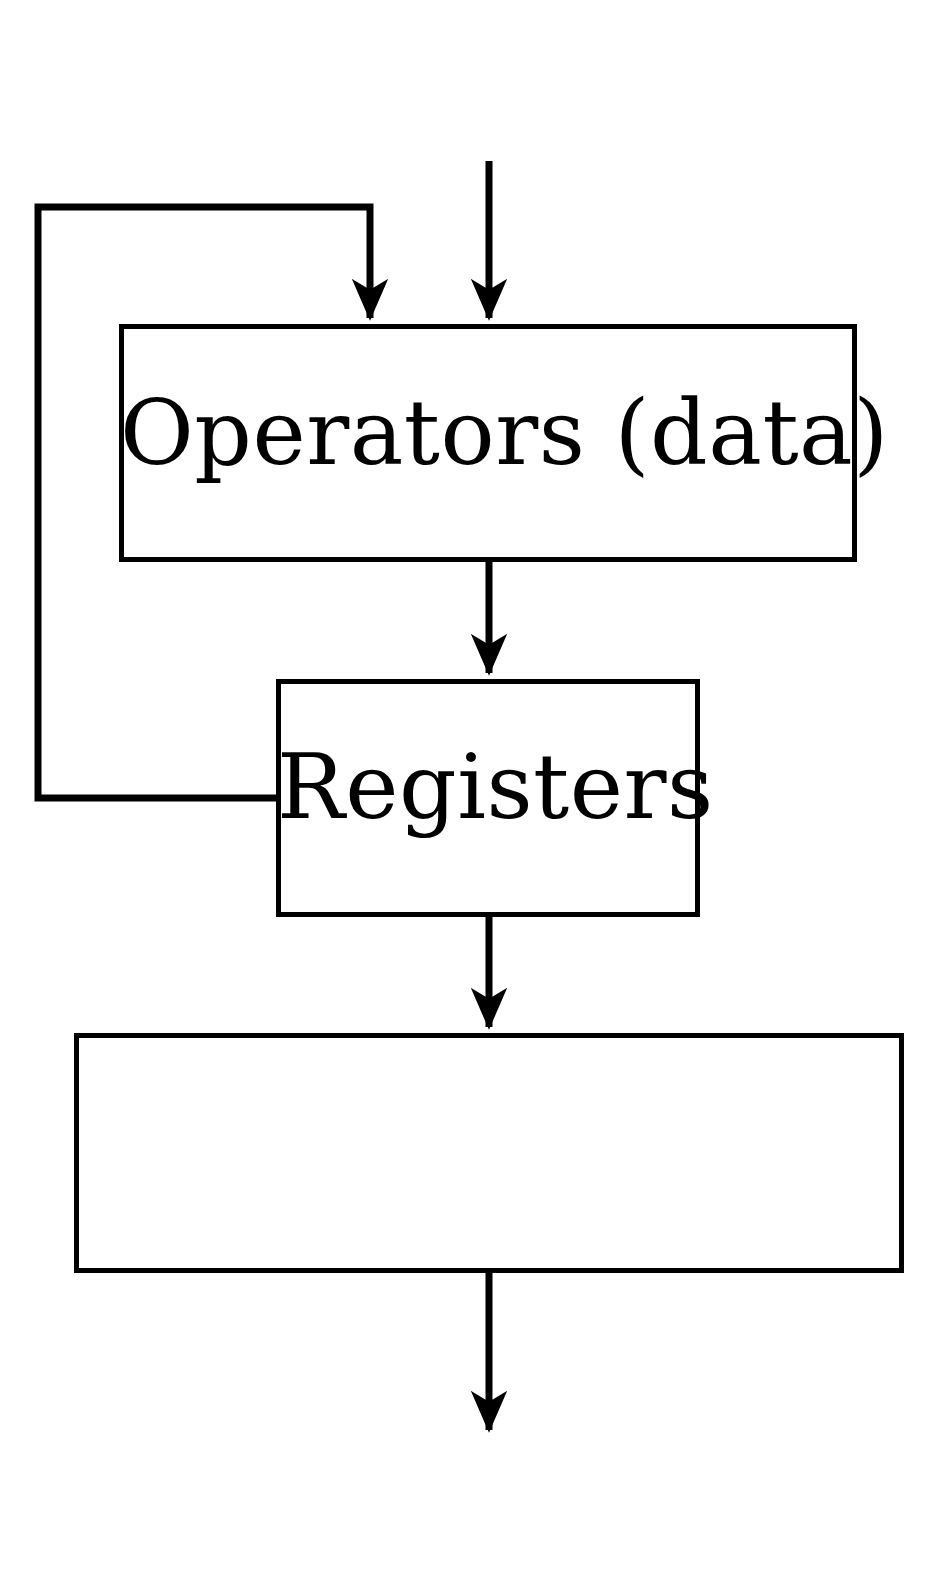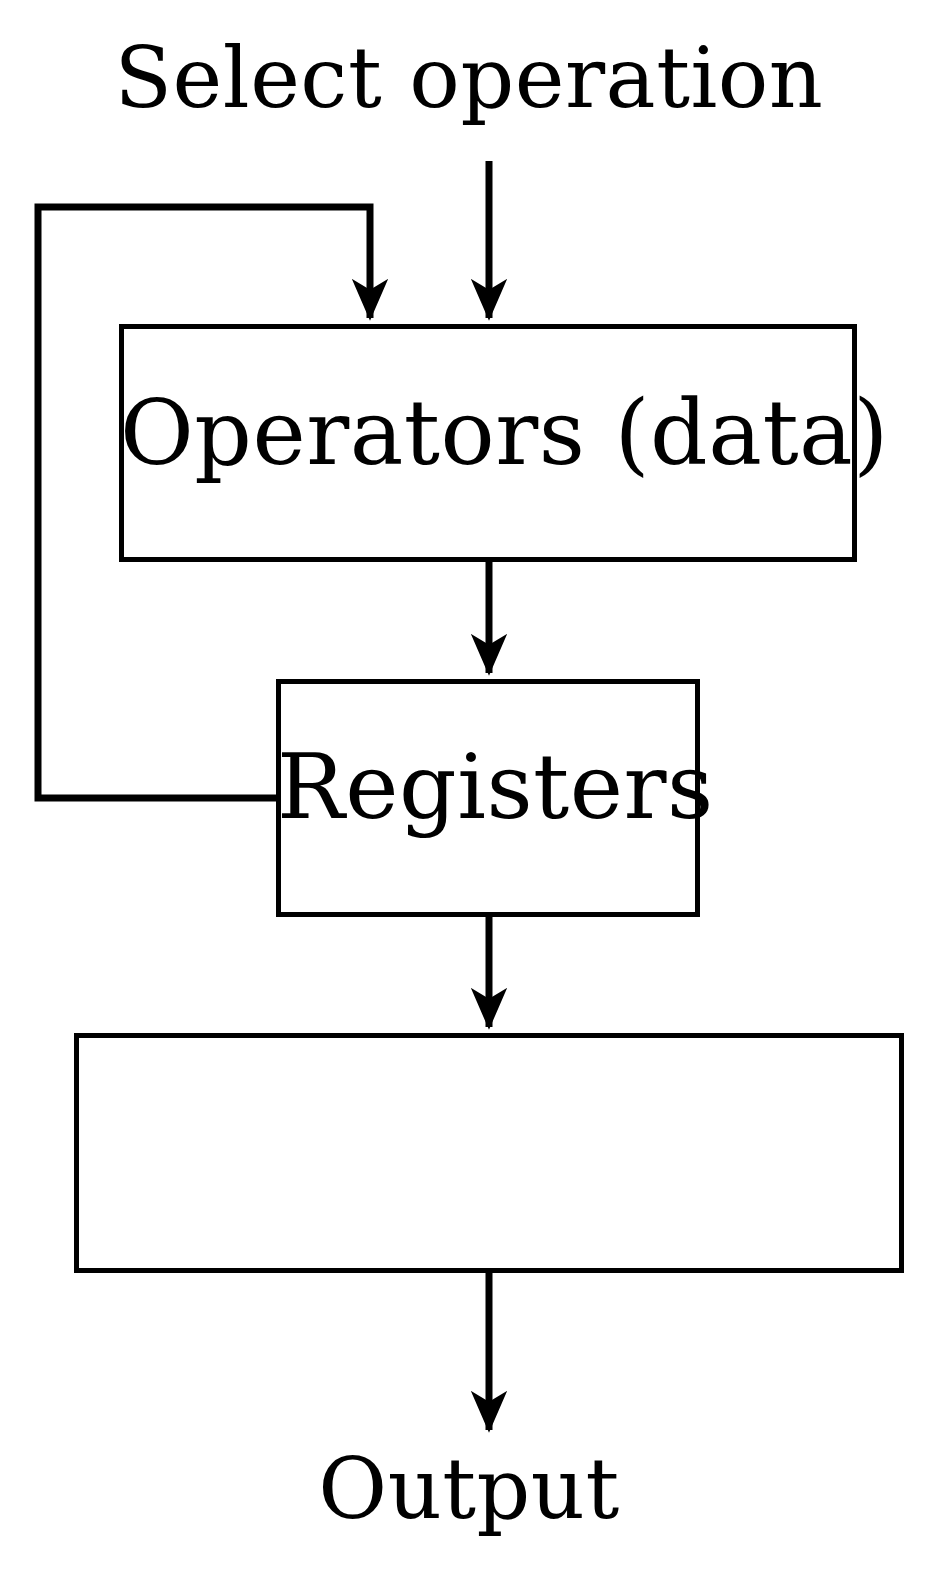--- a/index.html
+++ b/index.html
@@ -65,22 +65,20 @@
 
     <line x1="489" y1="560" x2="489" y2="673" stroke="#000000" stroke-width="7" marker-end="url(#arrowhead)"></line>
 
     <line x1="489" y1="916" x2="489" y2="1027" stroke="#000000" stroke-width="7" marker-end="url(#arrowhead)"></line>
 
     <line x1="489" y1="1272" x2="489" y2="1430" stroke="#000000" stroke-width="7" marker-end="url(#arrowhead)"></line>
 
     <path d="M 280 798 L 38 798 L 38 207 L 370 207 L 370 318" fill="none" stroke="#000000" stroke-width="7" stroke-linecap="butt" stroke-linejoin="miter" marker-end="url(#arrowhead)"></path>
   </svg>
 
-  <div class="free-label lbl-select">Select operation</div>
 
   <div class="node-label lbl-opdata">Operators (data)</div>
 
   <div class="node-label lbl-regs">Registers</div>
 
 
-  <div class="free-label lbl-output">Output</div>
 
 </div>
 
 </body></html>

